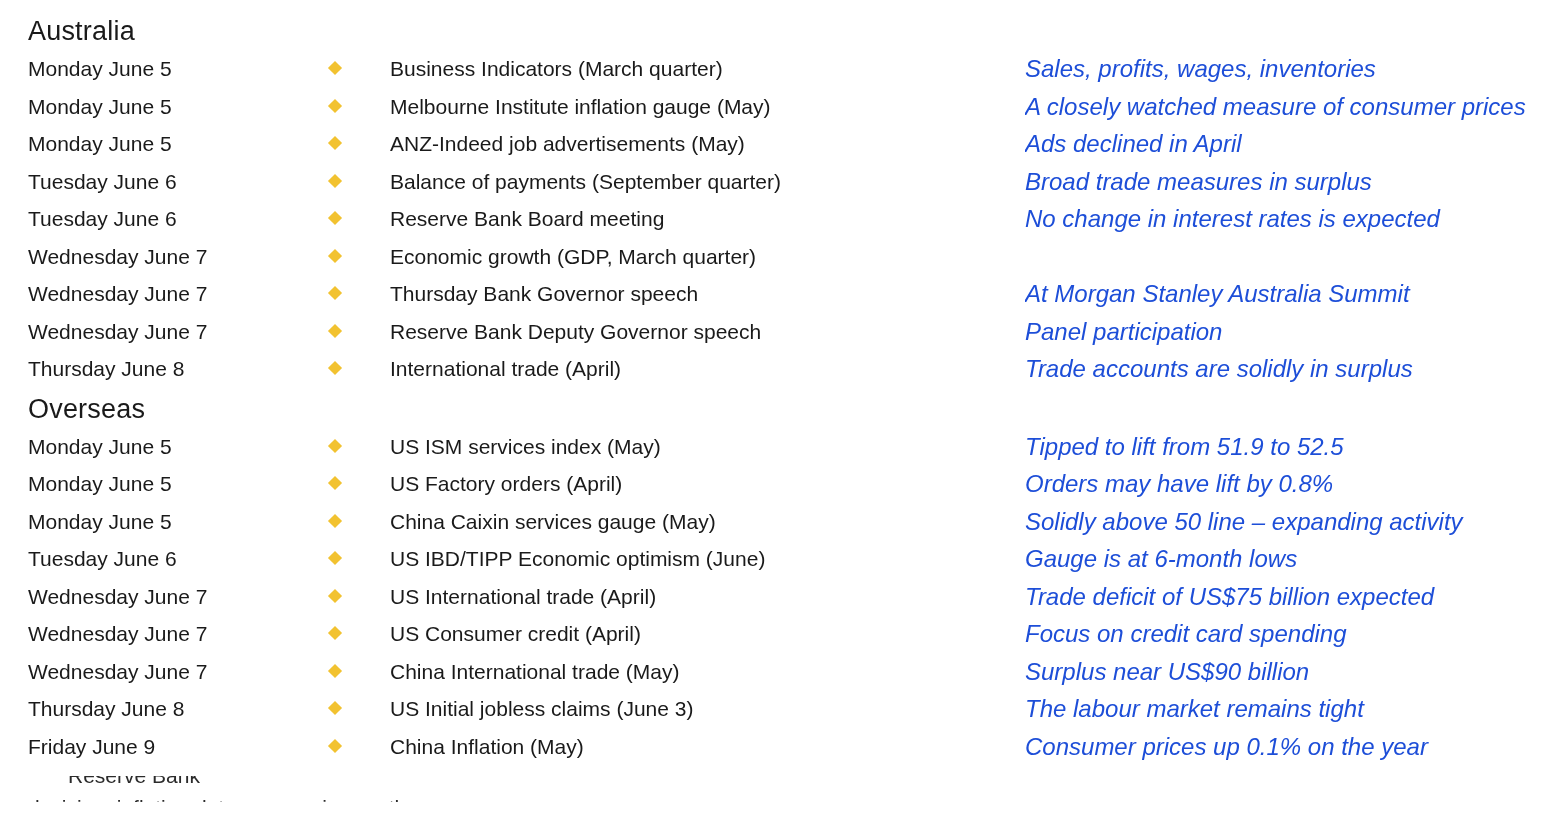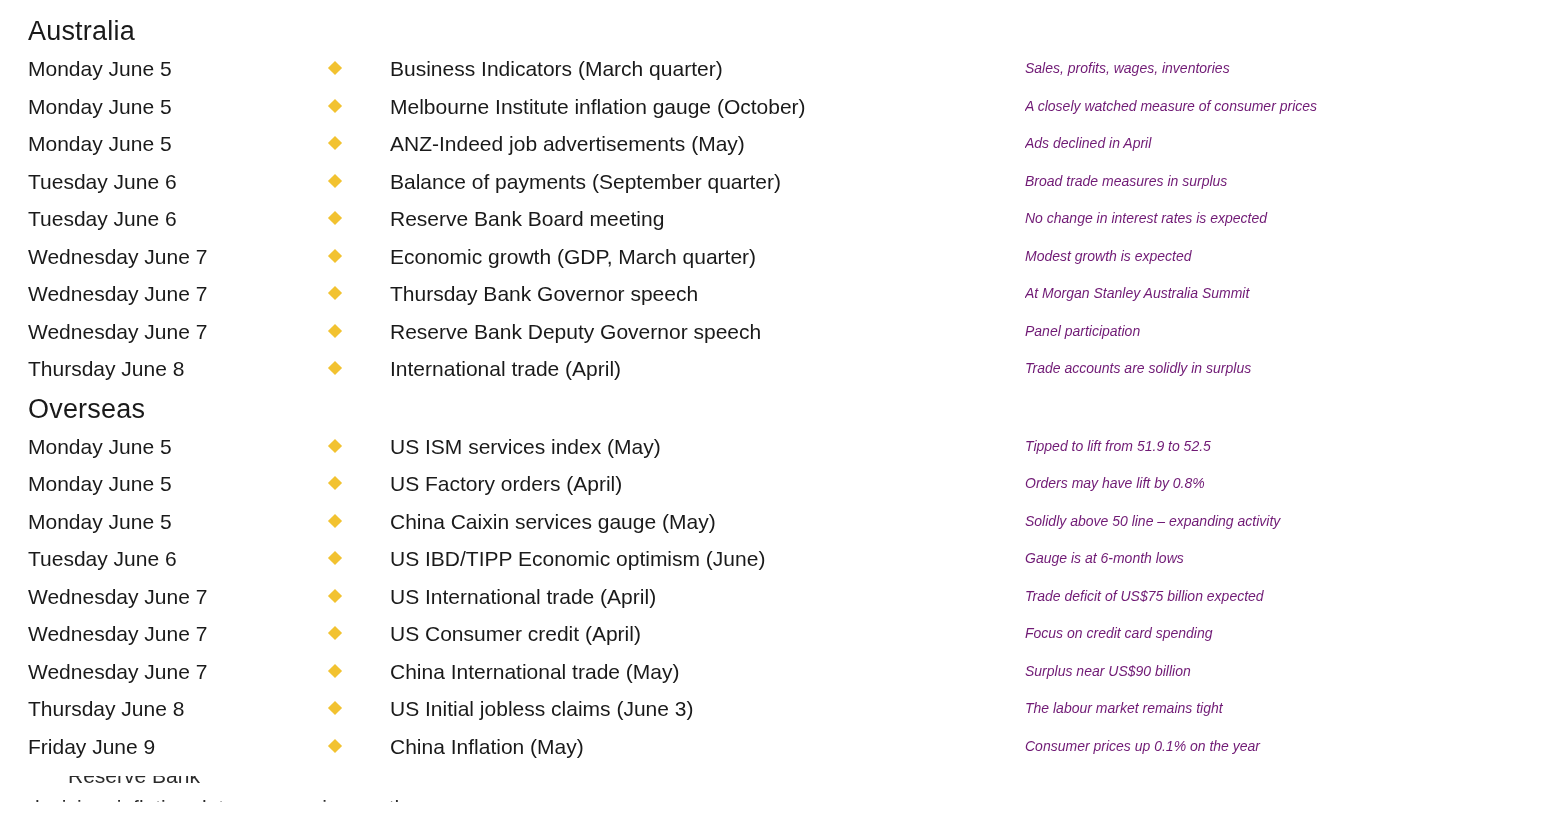--- a/index.html
+++ b/index.html
@@ -66,24 +66,24 @@
     width: 635px;
     box-sizing: border-box;
     font-size: 21px;
     line-height: 37.5px;
     color: #1a1a1a;
     white-space: nowrap;
     overflow: hidden;
   }
   .col-note {
     flex: 1;
-    font-size: 14px;
+    font-size: 24px;
     line-height: 37.5px;
     font-style: italic;
-    color: #701a75;
+    color: #1d4ed8;
     white-space: nowrap;
     overflow: hidden;
   }
   .heading-overseas {
     margin-top: 4px;
   }
   .cut-line {
     position: absolute;
     left: 28px;
     right: 0;
@@ -123,21 +123,21 @@
     <div class="row">
       <div class="col-date">Monday June 5</div>
       <div class="col-bullet"><span class="bullet-diamond"></span></div>
       <div class="col-event">Business Indicators (March quarter)</div>
       <div class="col-note">Sales, profits, wages, inventories</div>
     </div>
 
     <div class="row">
       <div class="col-date">Monday June 5</div>
       <div class="col-bullet"><span class="bullet-diamond"></span></div>
-      <div class="col-event">Melbourne Institute inflation gauge (October)</div>
+      <div class="col-event">Melbourne Institute inflation gauge (May)</div>
       <div class="col-note">A closely watched measure of consumer prices</div>
     </div>
 
     <div class="row">
       <div class="col-date">Monday June 5</div>
       <div class="col-bullet"><span class="bullet-diamond"></span></div>
       <div class="col-event">ANZ-Indeed job advertisements (May)</div>
       <div class="col-note">Ads declined in April</div>
     </div>
 
@@ -152,21 +152,20 @@
       <div class="col-date">Tuesday June 6</div>
       <div class="col-bullet"><span class="bullet-diamond"></span></div>
       <div class="col-event">Reserve Bank Board meeting</div>
       <div class="col-note">No change in interest rates is expected</div>
     </div>
 
     <div class="row">
       <div class="col-date">Wednesday June 7</div>
       <div class="col-bullet"><span class="bullet-diamond"></span></div>
       <div class="col-event">Economic growth (GDP, March quarter)</div>
-      <div class="col-note">Modest growth is expected</div>
     </div>
 
     <div class="row">
       <div class="col-date">Wednesday June 7</div>
       <div class="col-bullet"><span class="bullet-diamond"></span></div>
       <div class="col-event">Thursday Bank Governor speech</div>
       <div class="col-note">At Morgan Stanley Australia Summit</div>
     </div>
 
     <div class="row">

